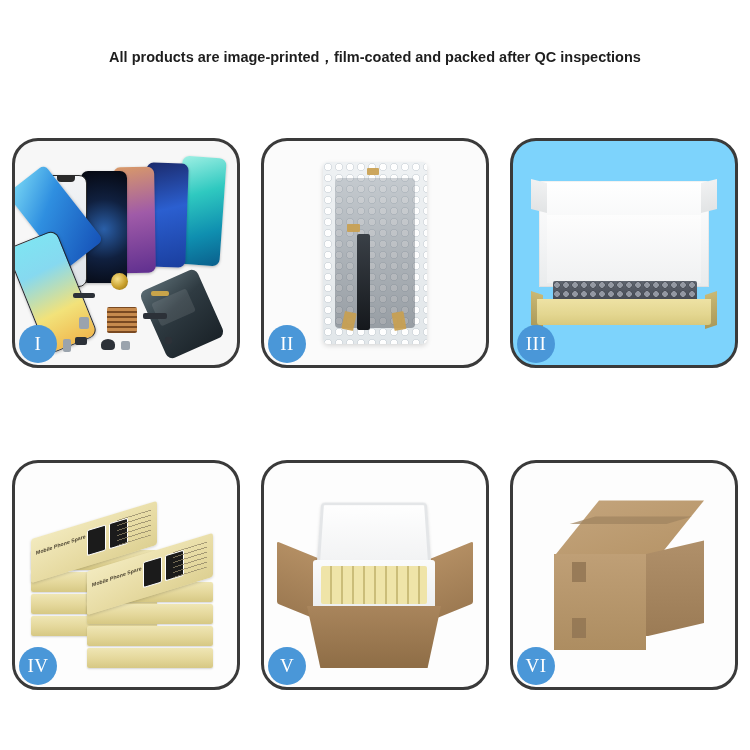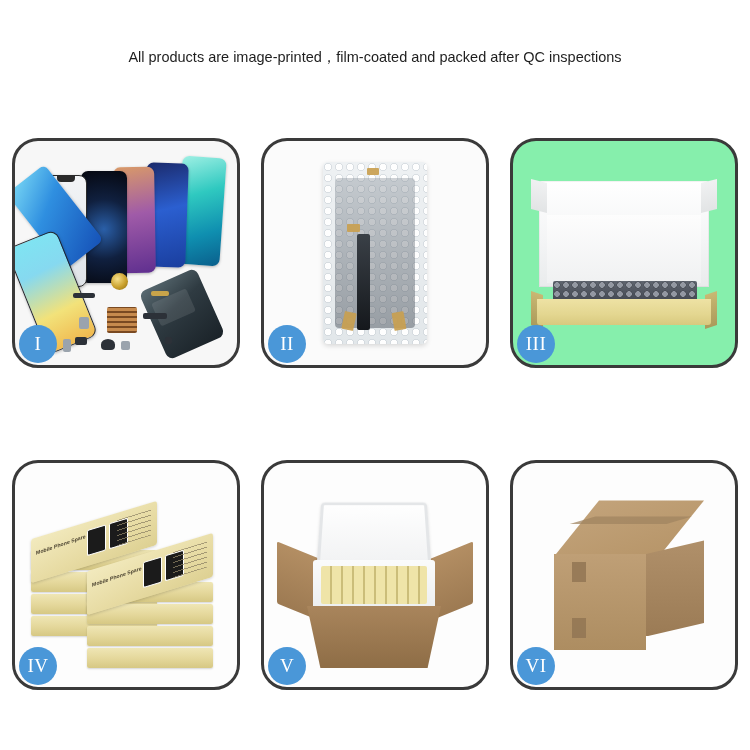--- a/index.html
+++ b/index.html
@@ -31,21 +31,21 @@
     font-weight: 700;
     letter-spacing: 1.2px;
     color: #141414;
     margin: 0;
     line-height: 1.05;
     white-space: nowrap;
   }
   .sub-title {
     font-family: "Liberation Sans", sans-serif;
     font-size: 14.5px;
-    font-weight: 400;
+    font-weight: 700;
     color: #1e1e1e;
     margin: 9px 0 0 0;
     line-height: 1.2;
     white-space: nowrap;
   }
 
   
   .grid {
     position: absolute;
     left: 12px;
@@ -215,21 +215,21 @@
     border-radius: 2px;
   }
   .tape {
     position: absolute;
     background: #c9a050;
     border-radius: 1px;
     opacity: 0.92;
   }
 
   
-  .p3 { background: #86efac; padding-left: 32px; }
+  .p3 { background: #7dd3fc; padding-left: 32px; }
   .b3-wrap {
     position: absolute;
     left: 50%; top: 52%;
     transform: translate(-50%,-50%);
     width: 186px; height: 152px;
   }
   .b3-lid {
     position: absolute;
     left: 8px; top: 0;
     width: 170px; height: 106px;

